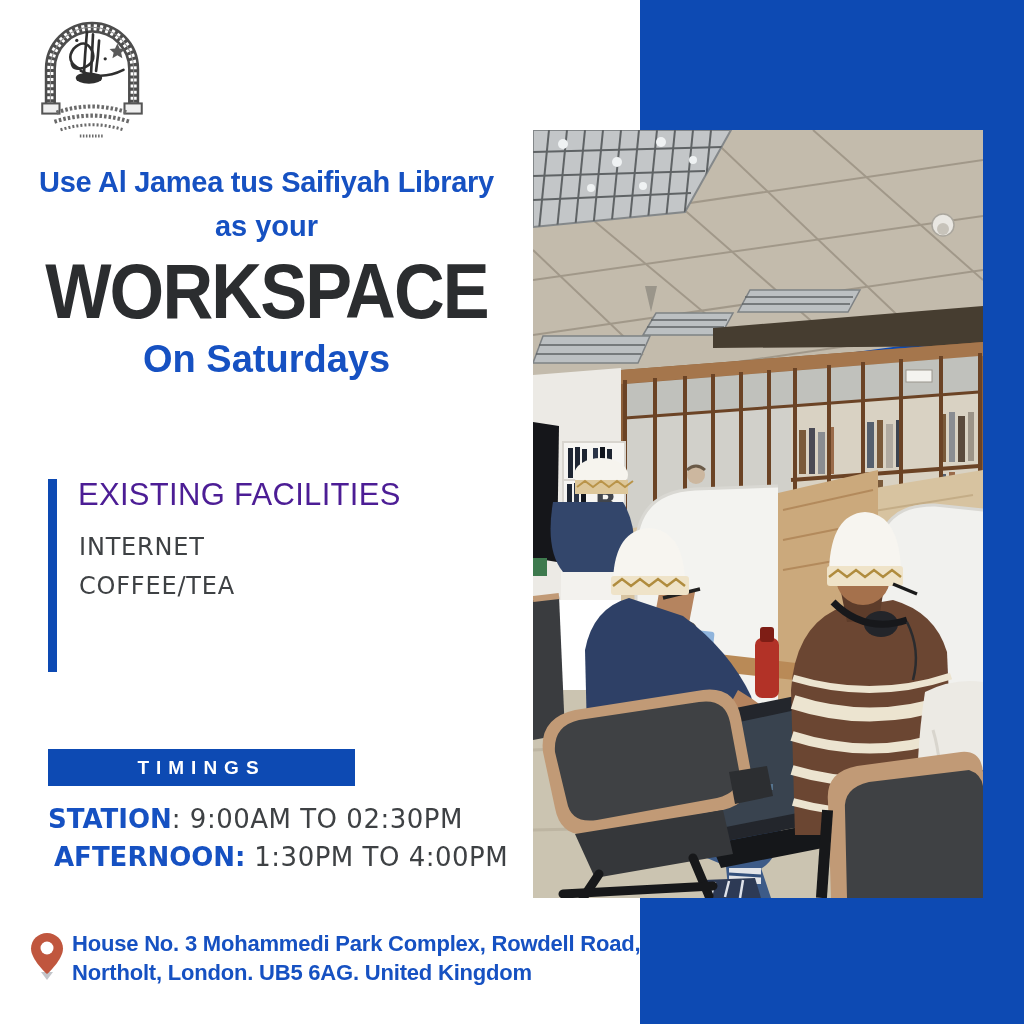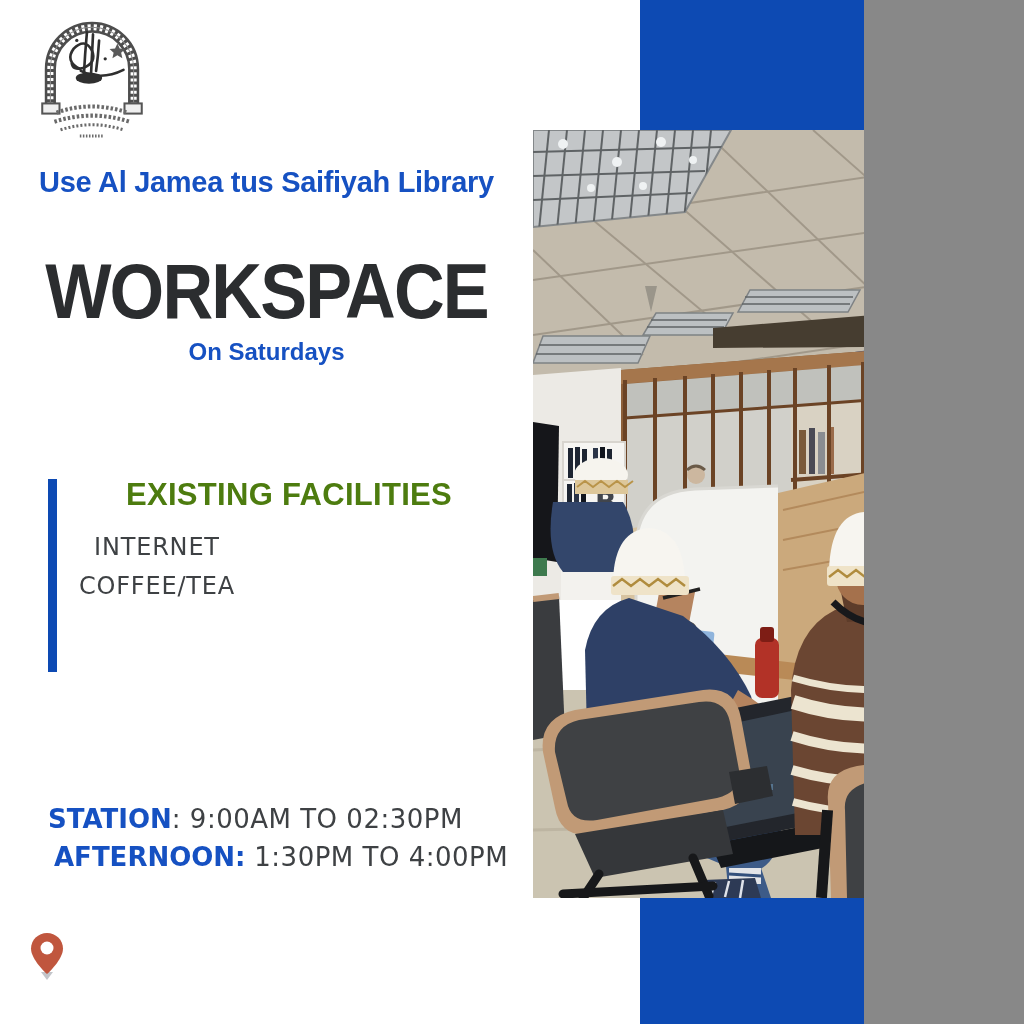--- a/index.html
+++ b/index.html
@@ -4,45 +4,45 @@
 <style>
   :root{
     --accent-blue:#0d4ab3;
     --text-blue:#1651c2;
     --dark:#2b2d2f;
     --list-gray:#3e4144;
     --pin-red:#c0563e;
   }
   html,body{margin:0;padding:0;background:#888;}
   .poster{
-    position:relative;width:864px;height:1024px;background:#ffffff;
+    position:relative;width:1024px;height:1024px;background:#ffffff;
     overflow:hidden;font-family:"Liberation Sans",sans-serif;
   }
   .abs{position:absolute;}
   
   .blue-col{left:640px;top:0;width:384px;height:1024px;background:var(--accent-blue);}
   
   .photo{left:533px;top:130px;width:450px;height:768px;}
   
   .logo{left:26px;top:10px;width:132px;height:130px;}
   
   .h-line{left:0;width:533px;text-align:center;color:var(--text-blue);font-weight:700;}
   .h-line1{top:166px;font-size:29px;letter-spacing:-0.3px;}
   .h-line2{top:210px;font-size:29px;}
   .workspace{
     left:0;top:246px;width:533px;text-align:center;color:var(--dark);
     font-size:78px;font-weight:700;letter-spacing:-2px;
     transform:scaleX(.9);transform-origin:50% 50%;white-space:nowrap;
   }
-  .h-line3{top:338px;font-size:24px;}
+  .h-line3{top:338px;font-size:38px;}
   
   .fac-bar{left:48px;top:479px;width:9px;height:193px;background:var(--accent-blue);}
-  .fac-title{left:78px;top:477px;font-size:31px;font-weight:700;color:#4d7c0f;letter-spacing:.3px;margin-left:48px;}
+  .fac-title{left:78px;top:477px;font-size:31px;font-weight:400;color:#4c1d95;letter-spacing:.3px;}
   .fac-list{left:79px;top:528px;font-family:"DejaVu Sans",sans-serif;font-size:24px;color:var(--list-gray);letter-spacing:.8px;}
-  .fac-list .item{height:38.5px;line-height:38.5px;text-align:center;}
+  .fac-list .item{height:38.5px;line-height:38.5px;}
   
   .tim-bar{
     left:48px;top:749px;width:307px;height:37px;background:var(--accent-blue);
     color:#fff;text-align:center;line-height:38px;font-size:19px;font-weight:700;letter-spacing:7px;
   }
   .tim-row{left:48px;white-space:nowrap;font-family:"DejaVu Sans",sans-serif;font-size:26px;}
   .tim-row1{top:804px;}
   .tim-row2{top:842px;margin-left:6px;}
   .tim-label{color:var(--text-blue);font-weight:700;}
   .tim-value{color:var(--list-gray);letter-spacing:.5px;}
@@ -78,42 +78,48 @@
     </g>
     <g stroke="#6a6a6a" fill="none">
       <path d="M30,101 Q65,89 100,101" stroke-width="4" stroke-dasharray="2.5,2"></path>
       <path d="M28,110 Q65,98 102,110" stroke-width="4" stroke-dasharray="2.5,2"></path>
       <path d="M34,118 Q65,108 96,118" stroke-width="3" stroke-dasharray="2,2"></path>
       <path d="M53,124 L77,124" stroke-width="3" stroke-dasharray="1.5,1.5"></path>
     </g>
   </svg>
 
   <div class="abs h-line h-line1">Use Al Jamea tus Saifiyah Library</div>
+  <div class="abs h-line h-line2">as your</div>
   <div class="abs workspace">WORKSPACE</div>
   <div class="abs h-line h-line3">On Saturdays</div>
 
   <div class="abs fac-bar"></div>
   <div class="abs fac-title">EXISTING FACILITIES</div>
   <div class="abs fac-list">
     <div class="item">INTERNET</div>
     <div class="item">COFFEE/TEA</div>
   </div>
 
+  <div class="abs tim-bar">TIMINGS</div>
   <div class="abs tim-row tim-row1">
     <span class="tim-label">STATION</span><span class="tim-value">: 9:00AM TO 02:30PM</span>
   </div>
   <div class="abs tim-row tim-row2">
     <span class="tim-label">AFTERNOON:</span><span class="tim-value"> 1:30PM TO 4:00PM</span>
   </div>
 
   <svg class="abs pin" viewBox="0 0 34 50" aria-hidden="true">
     <polygon points="11,40 23,40 17,48" fill="#a9adb3" opacity="0.7"></polygon>
     <path d="M17,1 C8.2,1 1,8 1,16.5 C1,28 17,42 17,42 C17,42 33,28 33,16.5 C33,8 25.8,1 17,1 Z" fill="#c0563e"></path>
     <circle cx="17" cy="16" r="6.5" fill="#ffffff"></circle>
   </svg>
+  <div class="abs addr">
+    <div>House No. 3 Mohammedi Park Complex, Rowdell Road,</div>
+    <div>Northolt, London. UB5 6AG. United Kingdom</div>
+  </div>
 
   <svg class="abs photo" viewBox="0 0 450 768" aria-hidden="true">
 
     <g>
       <polygon points="0,0 450,0 450,205 0,265" fill="#c3bbac"></polygon>
       <g stroke="#9c9384" stroke-width="2" opacity="0.85">
         <line x1="450" y1="30" x2="0" y2="96"></line>
           <line x1="450" y1="86" x2="0" y2="150"></line>
         <line x1="450" y1="140" x2="0" y2="205"></line>
           <line x1="450" y1="196" x2="0" y2="262"></line>

